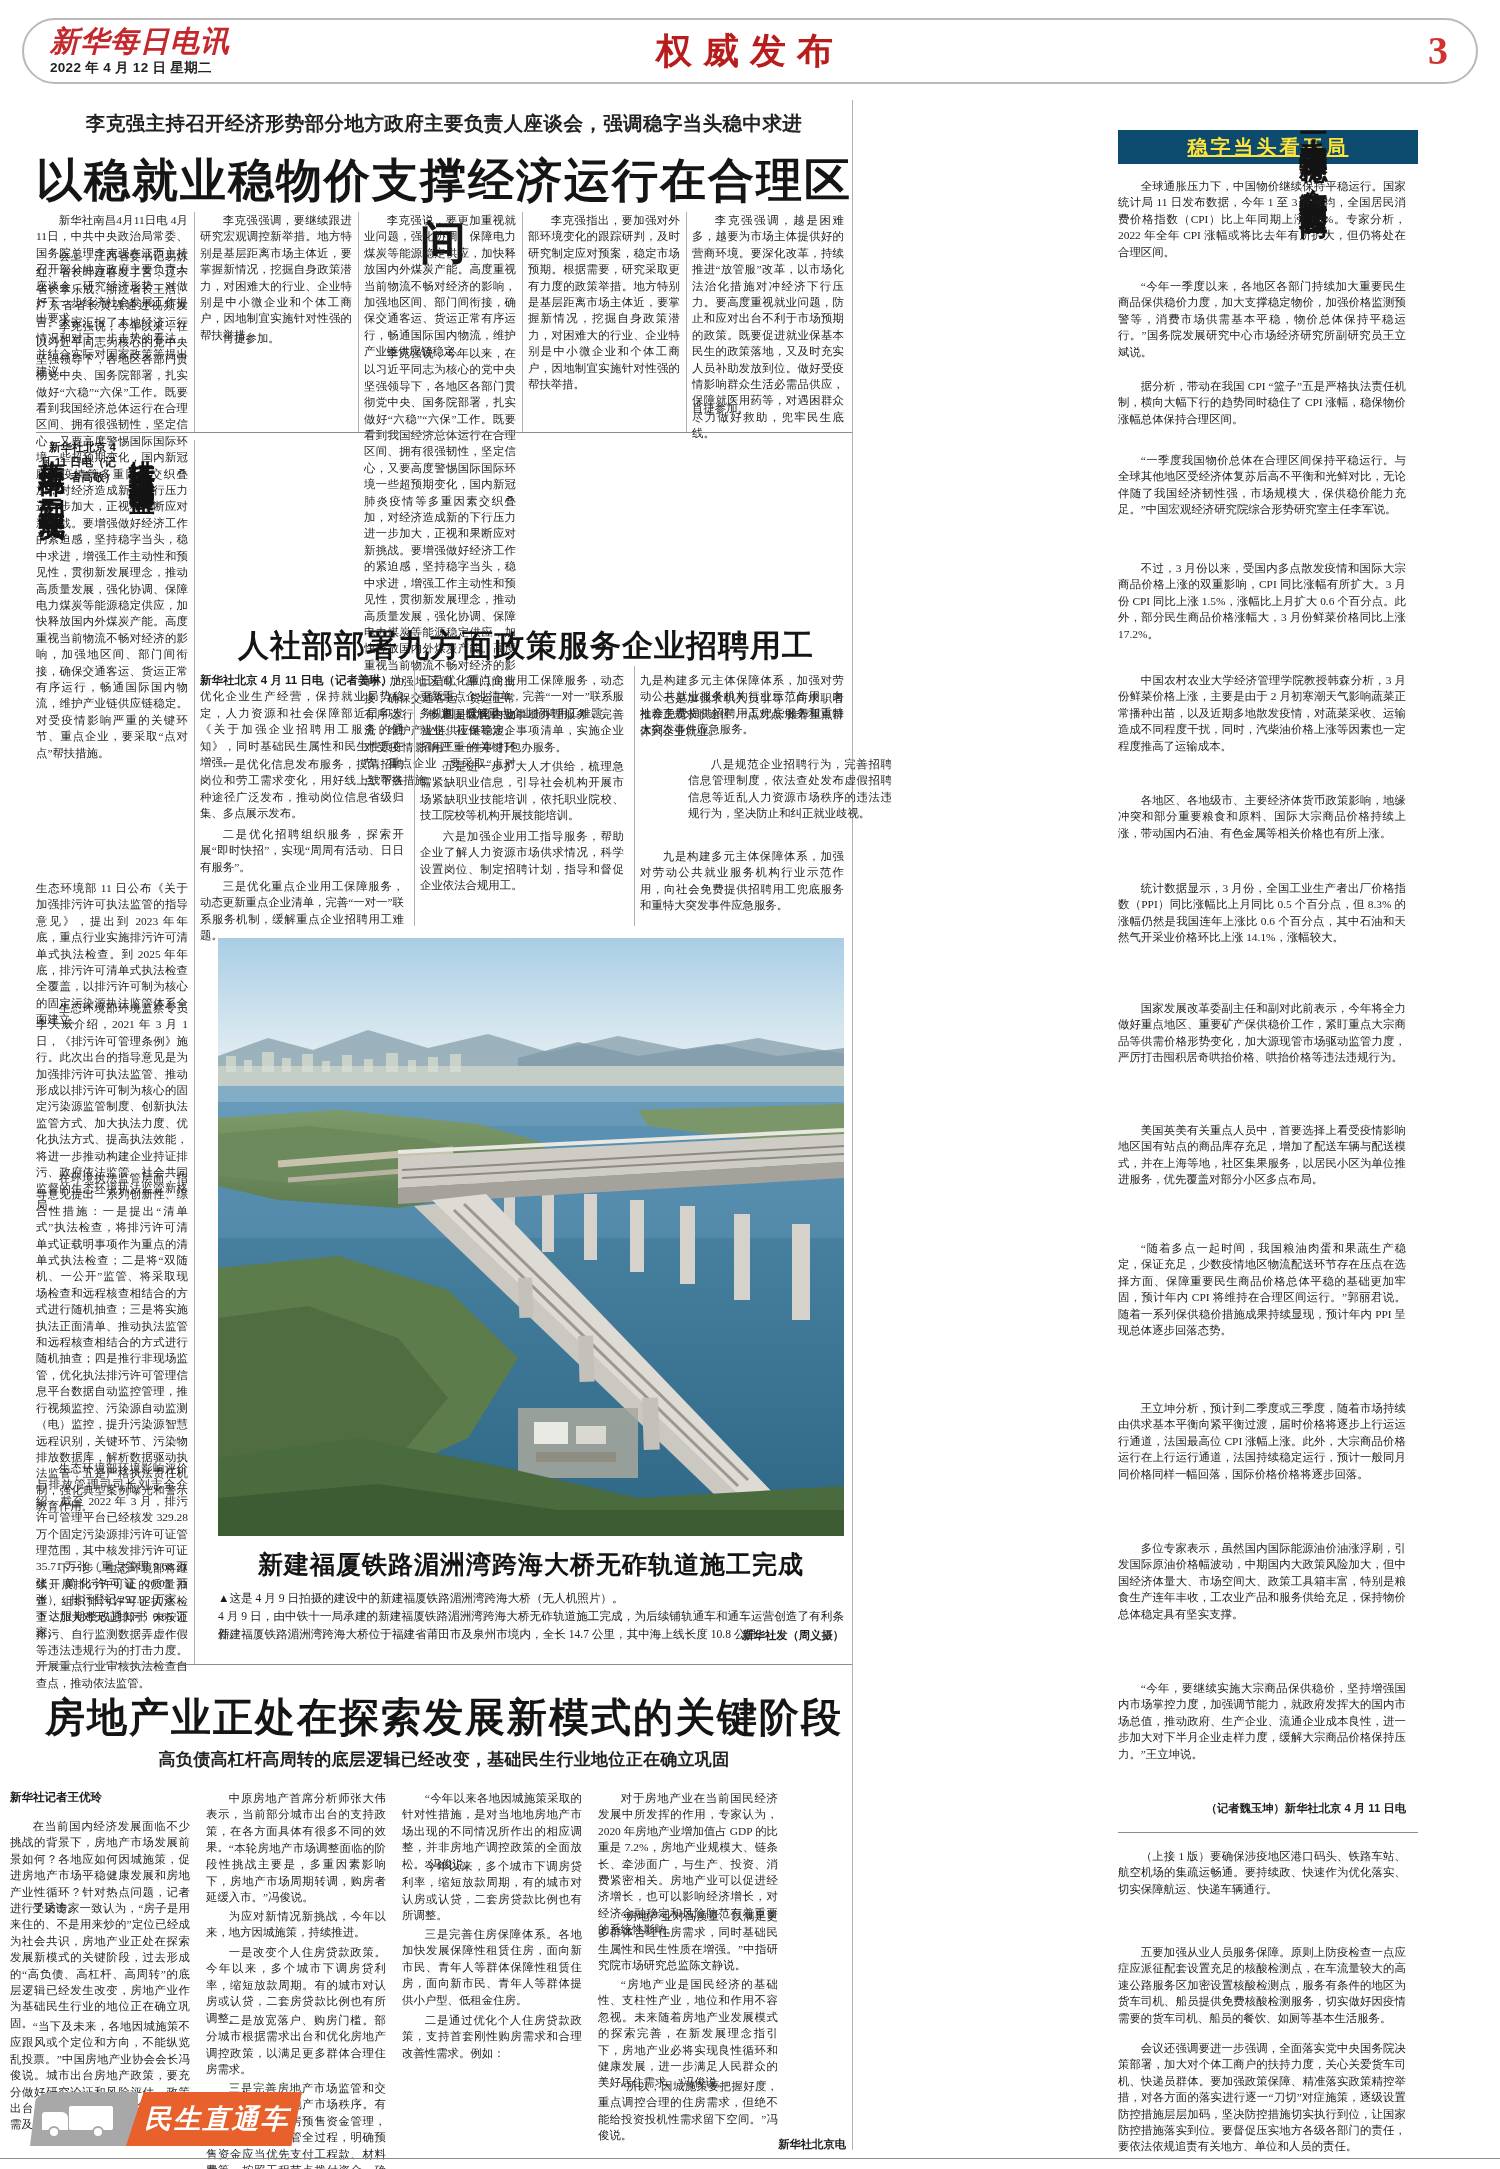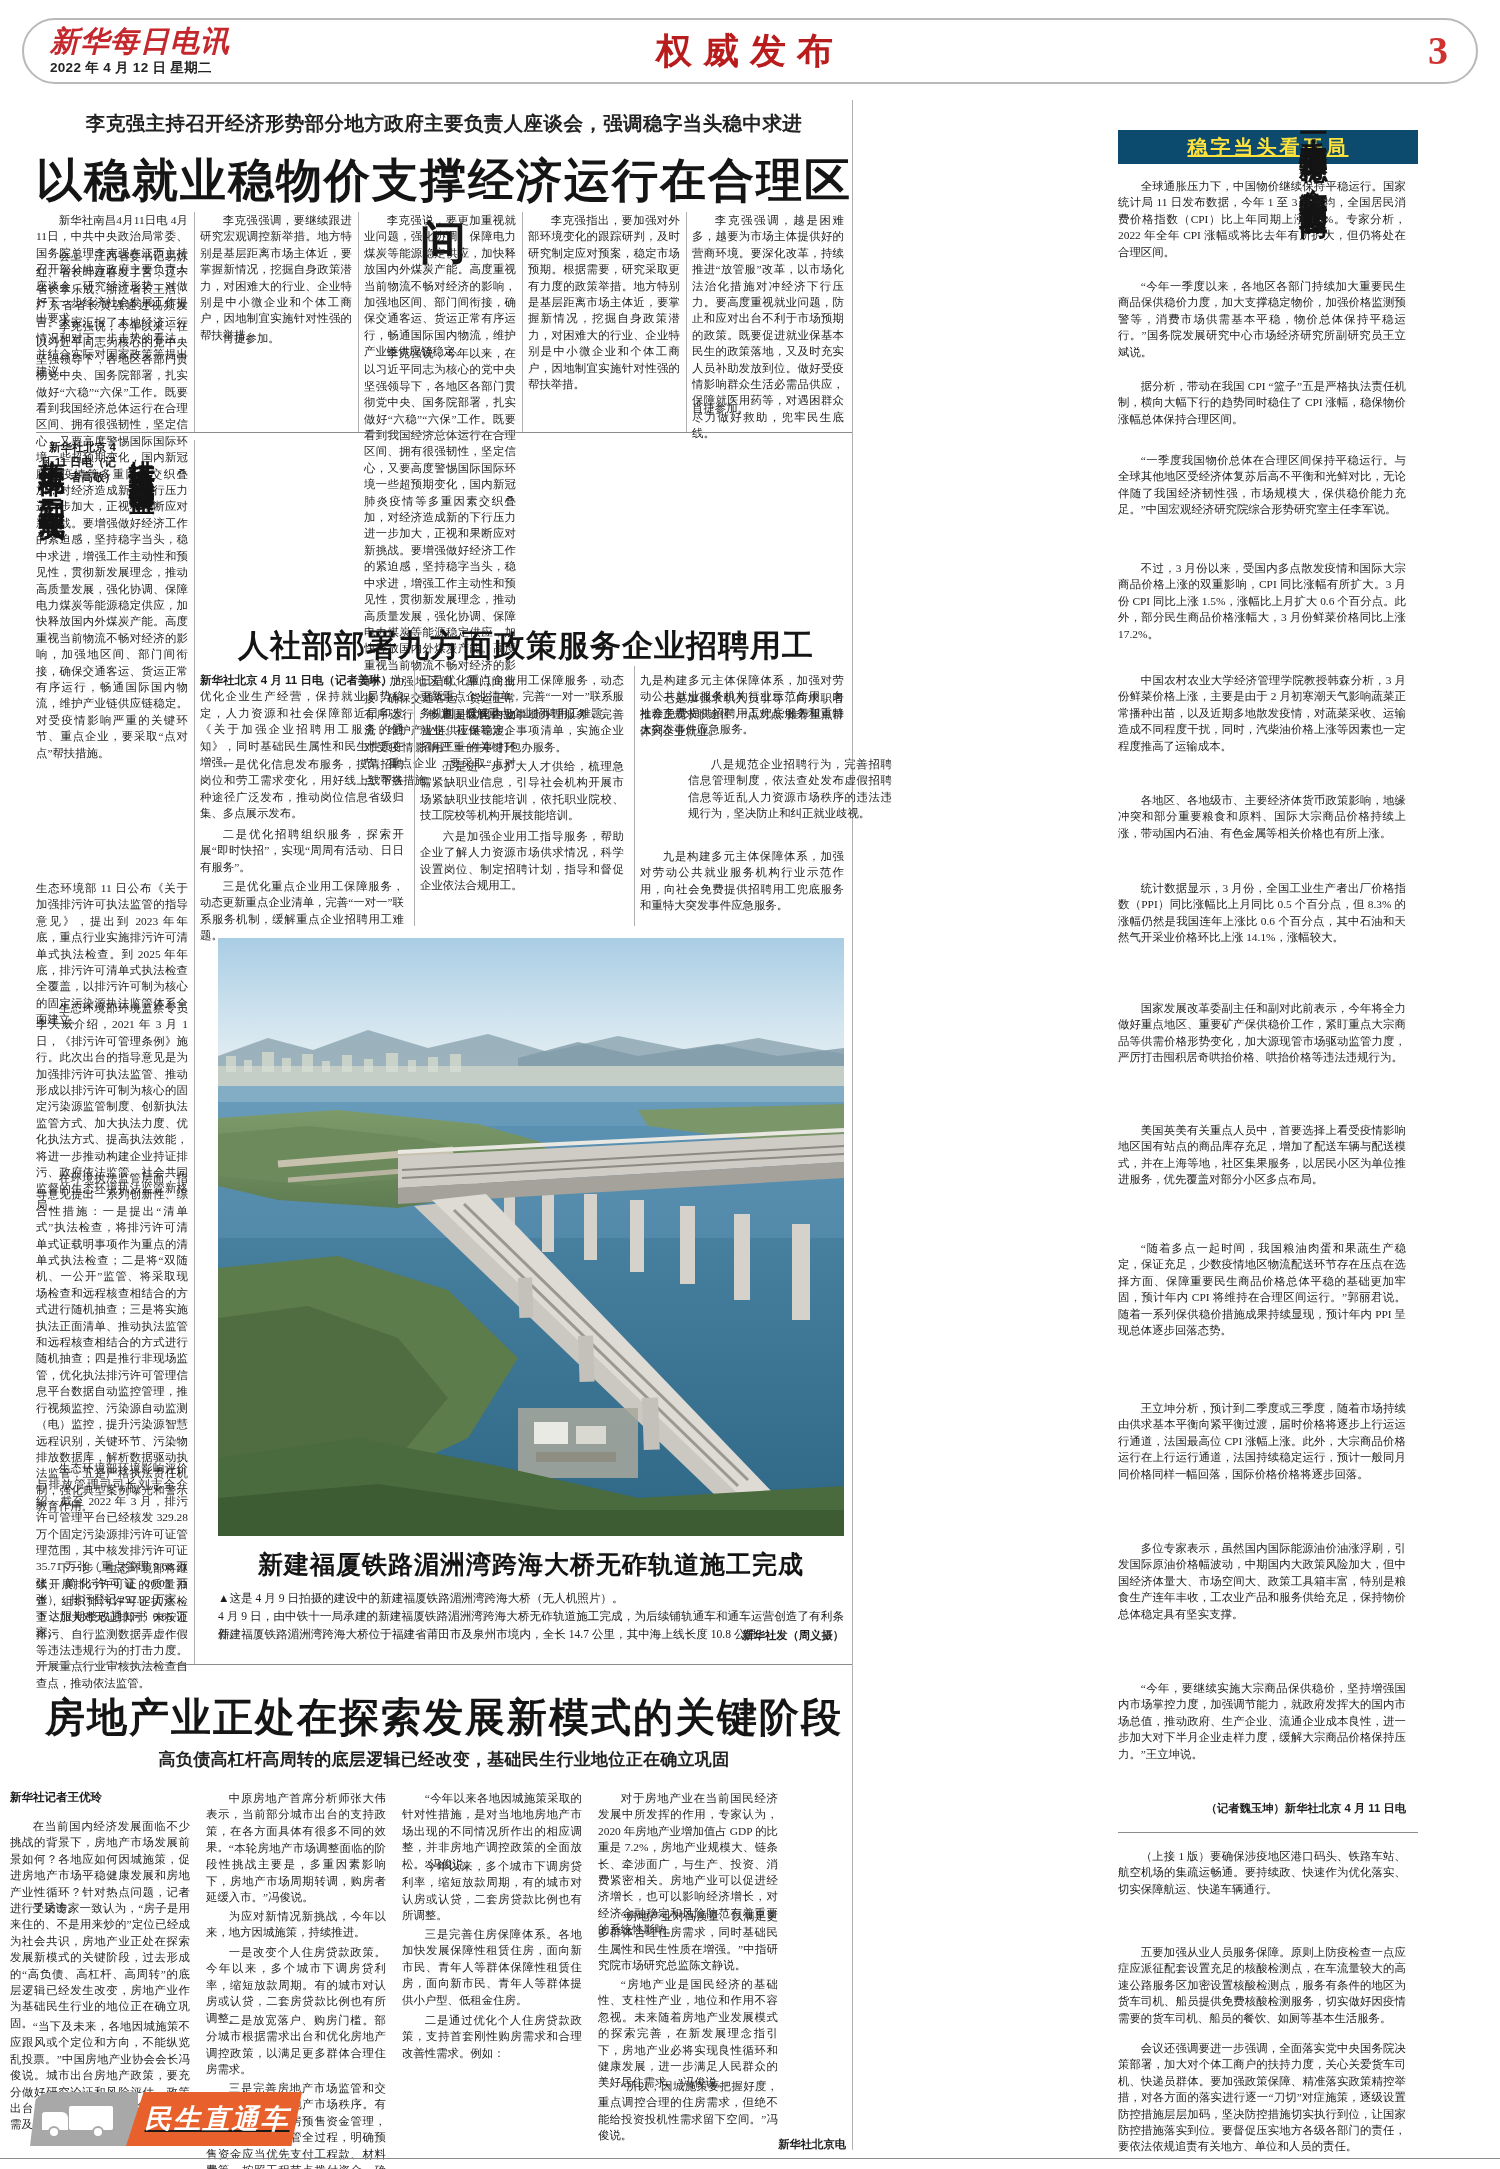--- a/index.html
+++ b/index.html
@@ -132,21 +132,21 @@
   .msztc .shape-grey {
     position:absolute; left:0; top:0; width:108px; height:54px;
     background:#a8a8a8;
     clip-path:polygon(6% 0, 100% 0, 100% 100%, 0 100%);
     border-radius:22px 0 0 0;
   }
   .msztc .shape-red {
     position:absolute; left:96px; top:0; width:176px; height:54px;
     background:#e8602c;
     clip-path:polygon(10% 0, 100% 0, 94% 100%, 0 100%);
-    display:flex; align-items:center; justify-content:center;text-decoration:underline;
+    display:flex; align-items:center; justify-content:center;
   }
   .msztc .logo-text {
     font-family:"Liberation Serif",serif; font-weight:bold;
     font-size:27px; color:#fff; font-style:italic; letter-spacing:2px;
     margin-left:6px;
   }
   .truck {
     position:absolute; left:12px; top:12px; width:78px; height:34px;
   }
   .truck .cab { position:absolute; left:0; top:8px; width:26px; height:18px; background:#fff; border-radius:3px 6px 0 0; }

